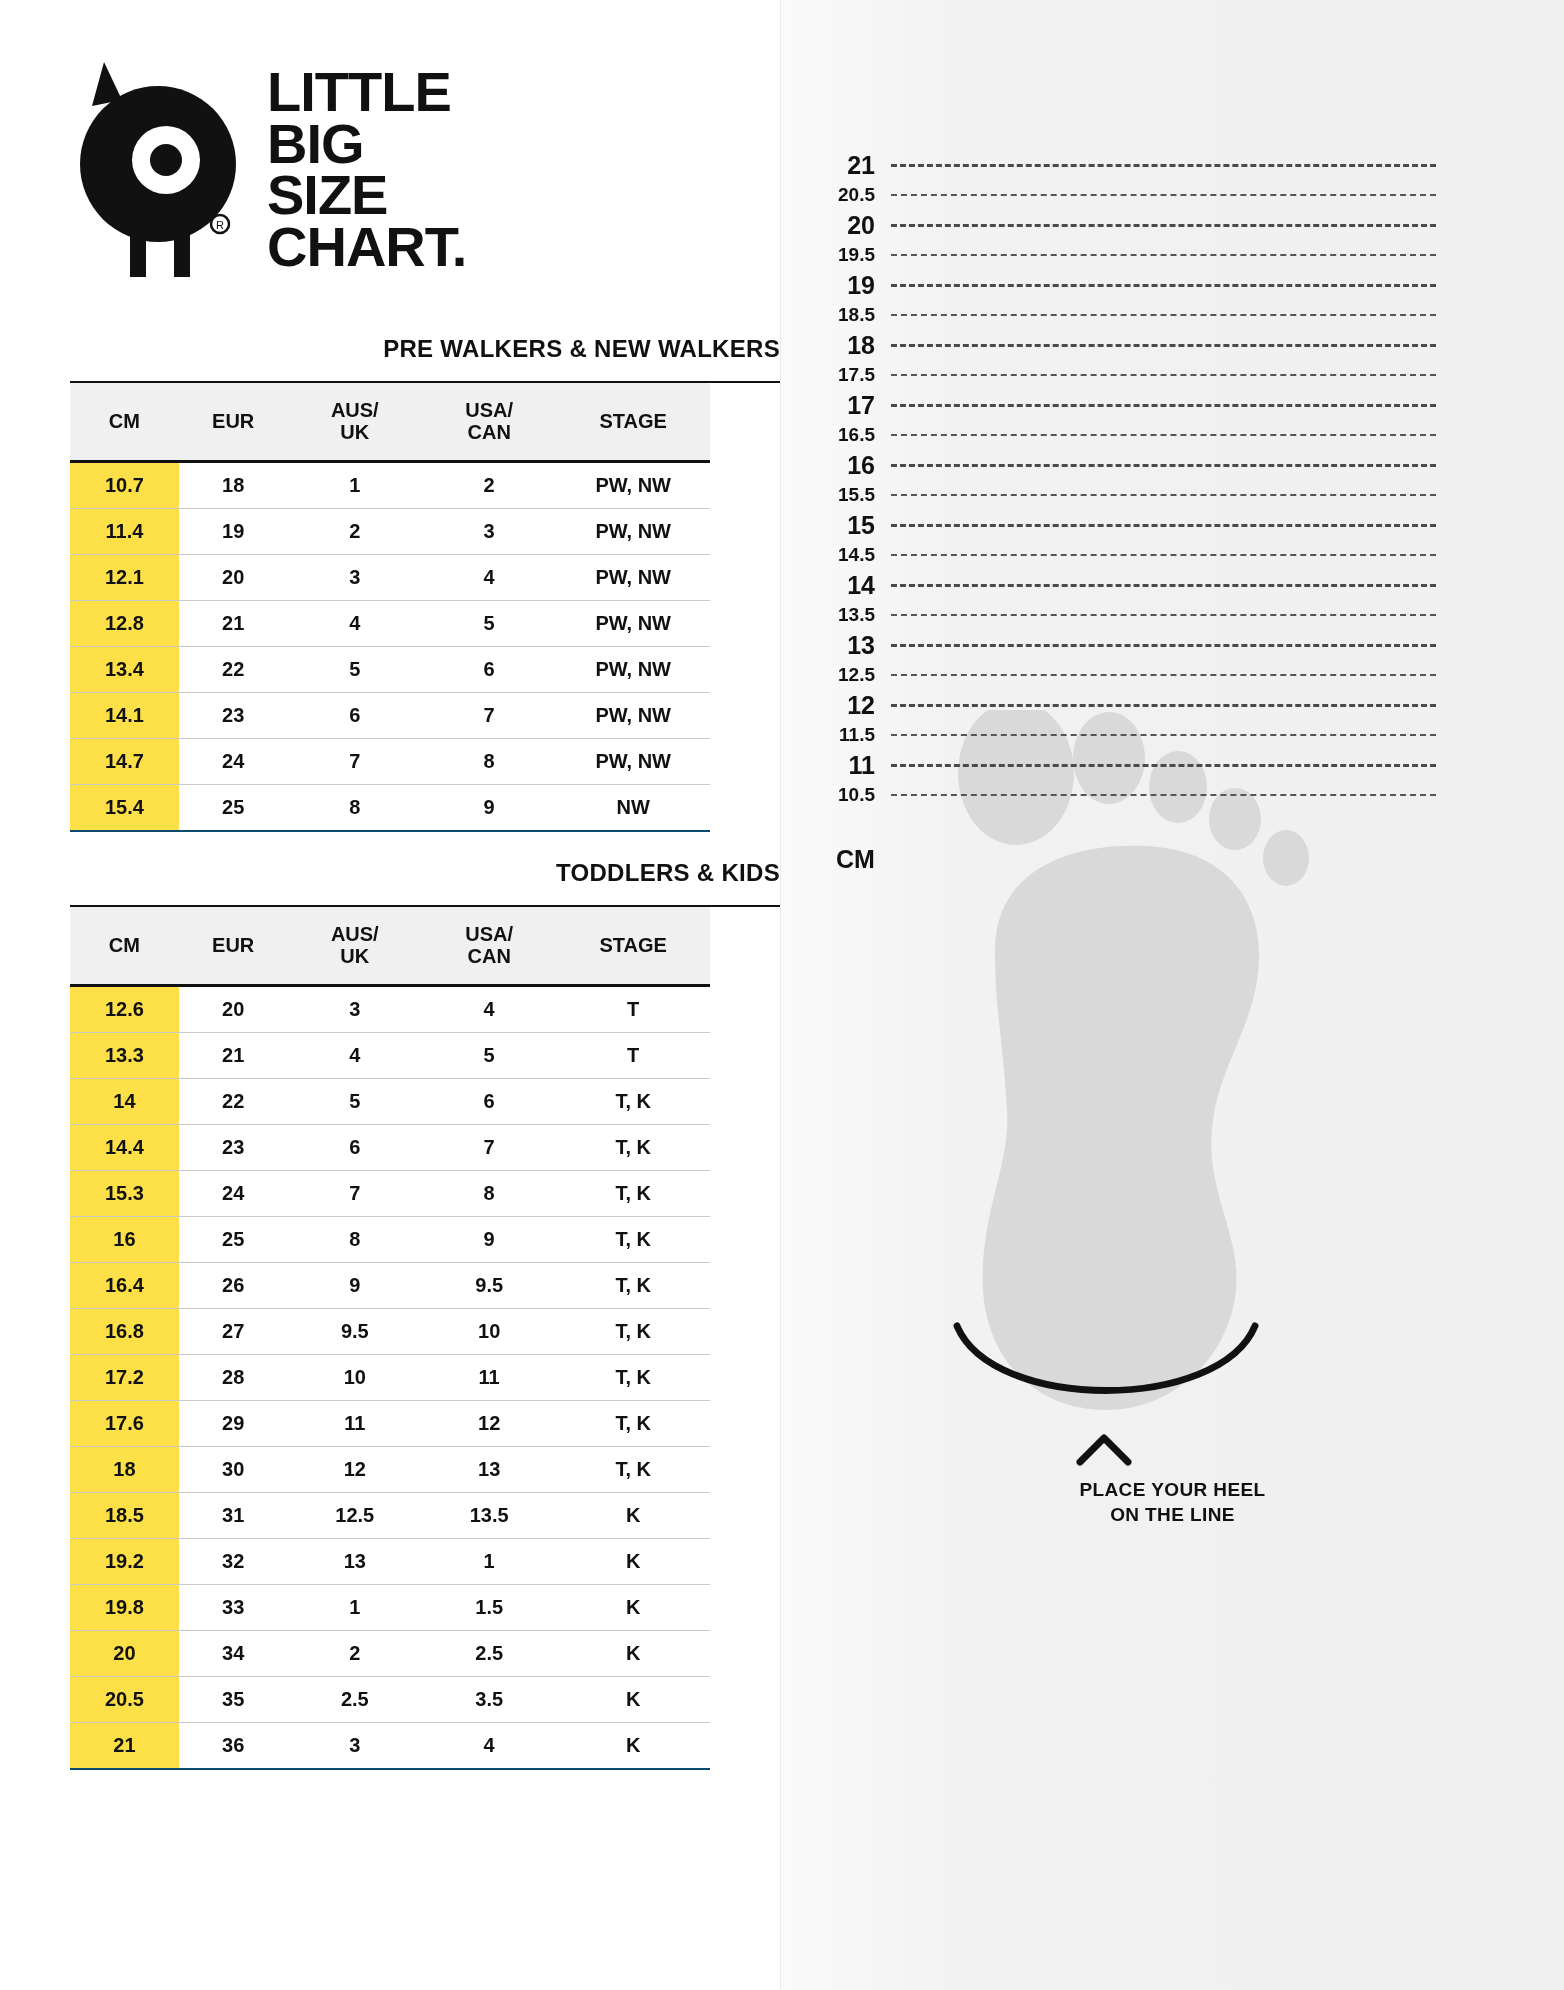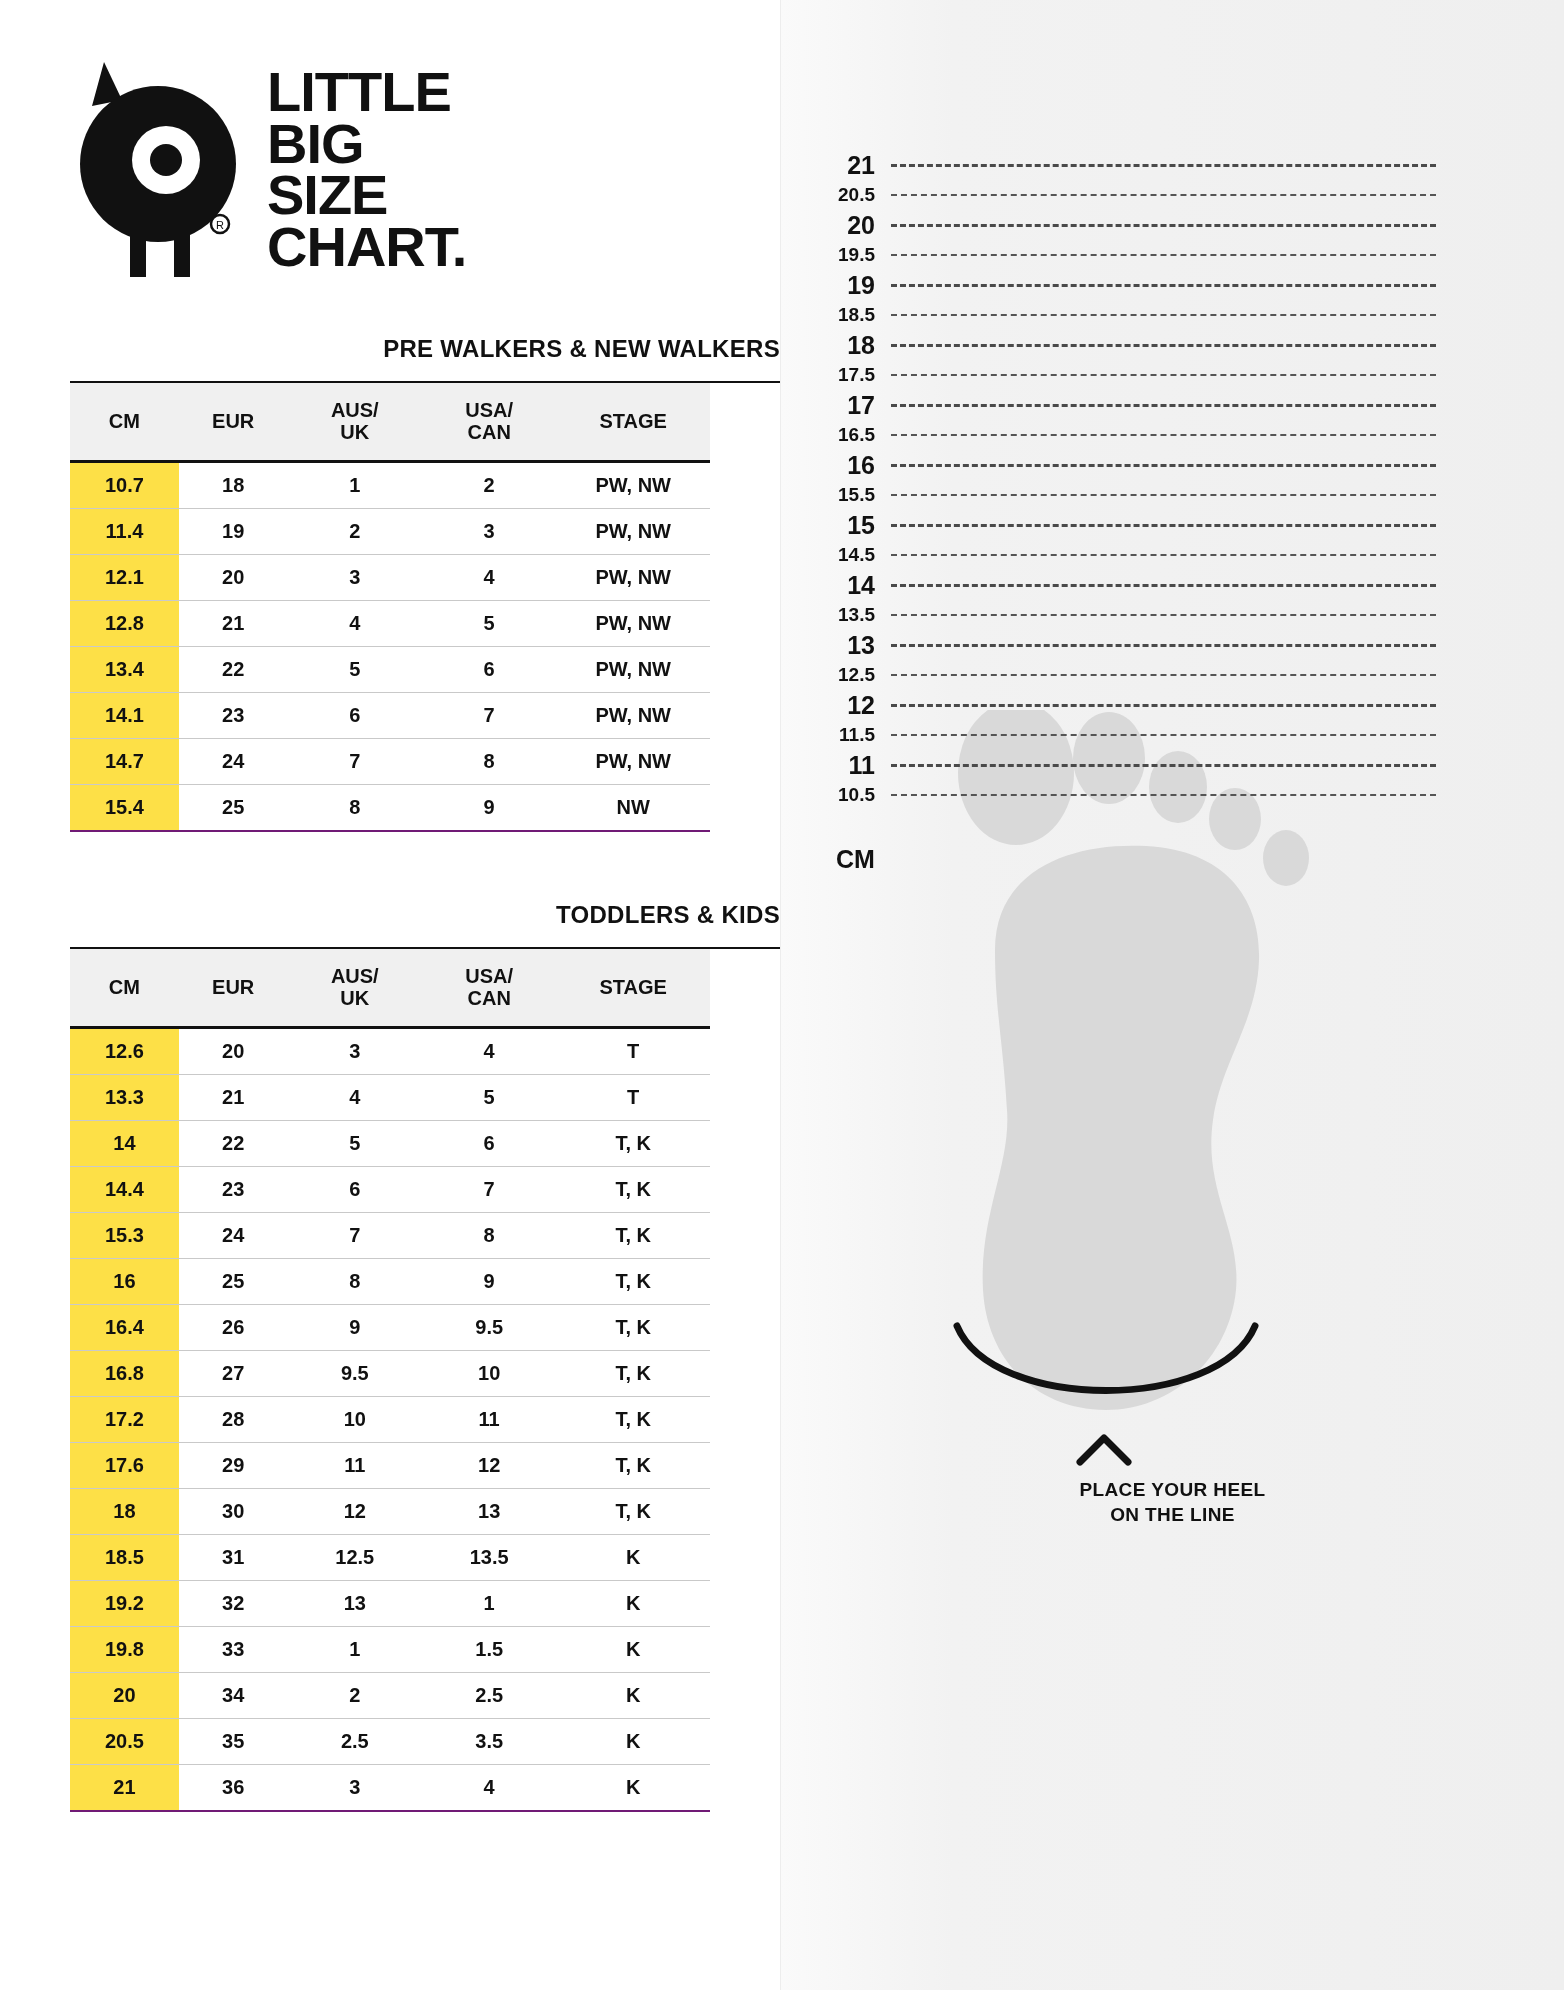--- a/index.html
+++ b/index.html
@@ -37,21 +37,21 @@
   }
   .logo-text div { white-space: nowrap; }
 
   .section-title {
     font-weight: bold;
     font-size: 24px;
     letter-spacing: 0.3px;
     margin: 58px 0 18px 0;
     text-align: right;
   }
-  .section-title.second { margin-top: 69px; }
+  .section-title.second { margin-top: 27px; }
 
   table.sizes {
     border-collapse: collapse;
     width: 640px;
     table-layout: fixed;
   }
   table.sizes th {
     background: #f0f0f0;
     font-size: 20px;
     font-weight: bold;
@@ -63,21 +63,21 @@
   table.sizes thead tr { border-bottom: 3px solid #111; }
   table.sizes td {
     font-size: 20px;
     font-weight: bold;
     text-align: center;
     padding: 11px 4px;
     border-bottom: 1px solid #c9c9c9;
     background: #ffffff;
   }
   table.sizes td:first-child { background: #fde047; }
-  table.sizes tbody tr:last-child td { border-bottom: 2px solid #701a75; }
+  table.sizes tbody tr:last-child td { border-bottom: 2px solid #0c4a6e; }
   table.sizes col.c-cm { width: 17%; }
   table.sizes col.c-eur { width: 17%; }
   table.sizes col.c-aus { width: 21%; }
   table.sizes col.c-usa { width: 21%; }
   table.sizes col.c-stage { width: 24%; }
 
   .tbl-wrap { border-top: 2px solid #111; border-left: 0; }
 
   
   .right {

